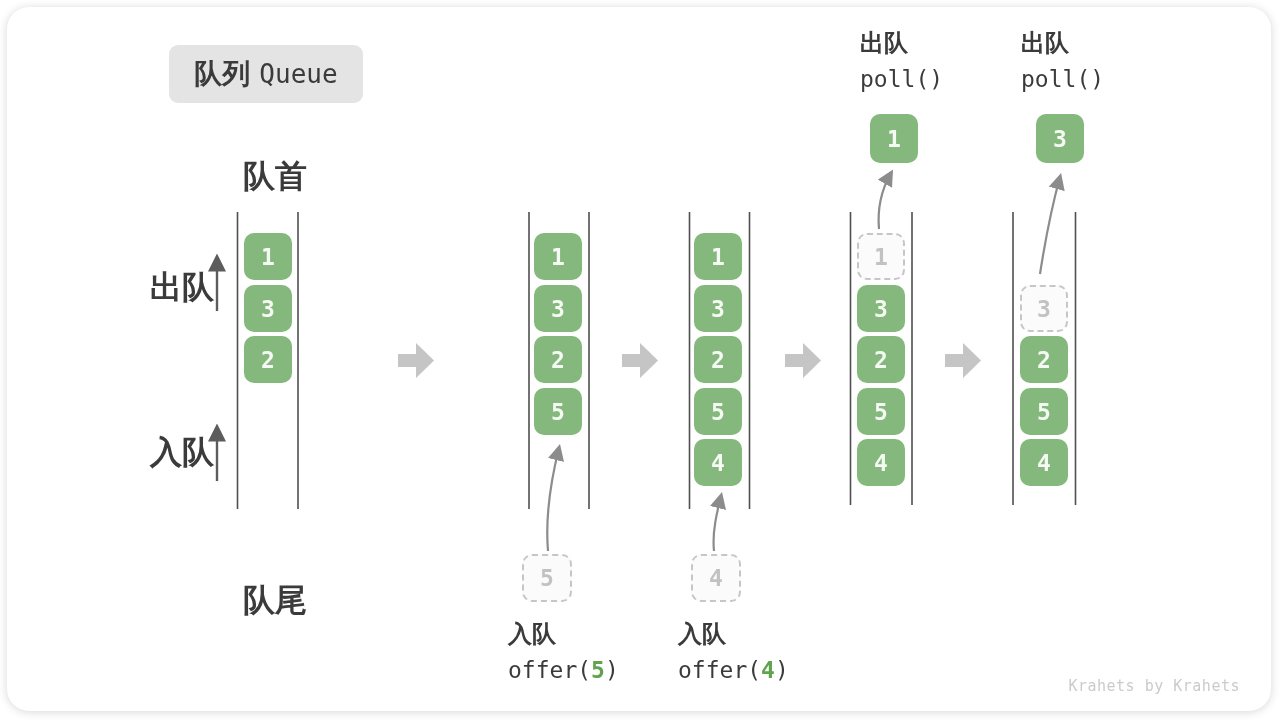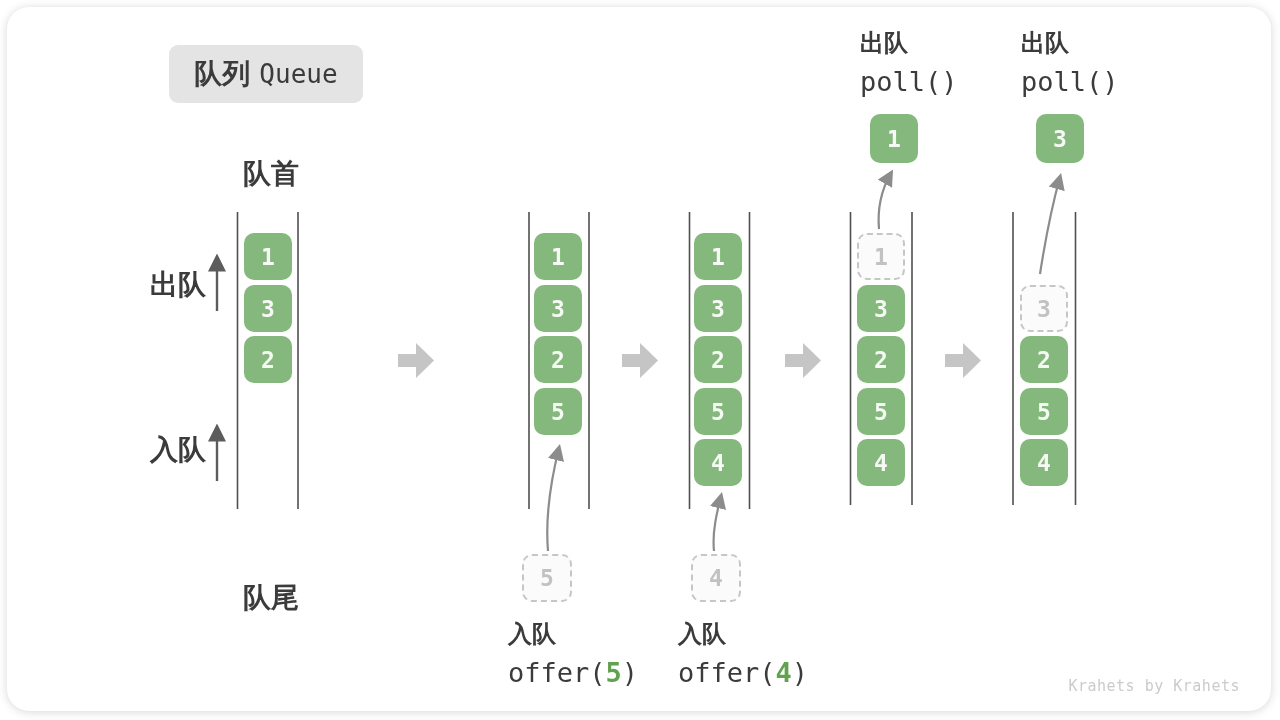--- a/index.html
+++ b/index.html
@@ -8,33 +8,33 @@
   .card { position:absolute; left:7px; top:7px; width:1264px; height:704px;
           background:#ffffff; border-radius:22px; box-shadow:0 1px 10px rgba(0,0,0,0.16); }
   .overlay { position:absolute; left:0; top:0; width:1280px; height:720px; }
 
   .title-box { position:absolute; left:169px; top:45px; width:194px; height:58px;
                background:#e4e4e4; border-radius:9px; display:flex; align-items:center;
                justify-content:center; gap:9px; }
   .title-zh { font-size:28px; font-weight:bold; color:#3b3b3b; }
   .title-en { font-family:"DejaVu Sans Mono", monospace; font-size:26px; color:#3b3b3b; }
 
-  .zh-label { position:absolute; font-size:28px; font-weight:bold; color:#3b3b3b; white-space:nowrap; }
+  .zh-label { position:absolute; font-size:32px; font-weight:bold; color:#3b3b3b; white-space:nowrap; }
 
   .cell { position:absolute; box-sizing:border-box; width:48px; height:47px; border-radius:10px;
           display:flex; align-items:center; justify-content:center;
           font-family:"DejaVu Sans Mono", monospace; font-size:23px; font-weight:bold; }
   .cell.green { background:#85b87c; color:#f6faf4; }
   .cell.dashed { background:#fbfbfb; border:2.5px dashed #c6c6c6; color:#c2c2c2; }
   .cell.staged { width:50px; height:48px; }
   .cell.out { height:49px; }
 
   .op { position:absolute; white-space:nowrap; }
   .op .op-zh { display:block; font-size:24px; font-weight:bold; color:#3b3b3b; margin-bottom:7px; }
-  .op .op-code { font-family:"DejaVu Sans Mono", monospace; font-size:27px; color:#3b3b3b; }
+  .op .op-code { font-family:"DejaVu Sans Mono", monospace; font-size:23px; color:#3b3b3b; }
   .op .op-code .arg { color:#61a24f; font-weight:bold; }
 
   .watermark { position:absolute; right:40px; bottom:25px; font-family:"DejaVu Sans Mono", monospace;
                font-size:15px; color:#cbcbcb; letter-spacing:0.5px; }
 </style>
 </head>
 <body>
 
 <div class="canvas">
   <div class="card"></div>

